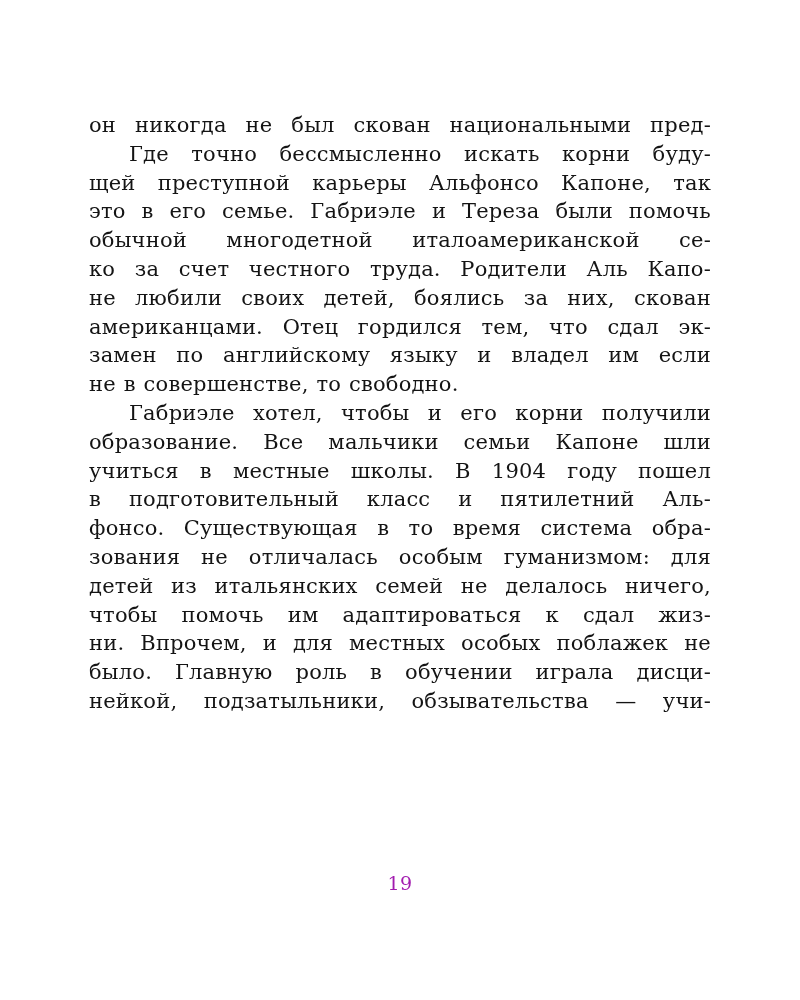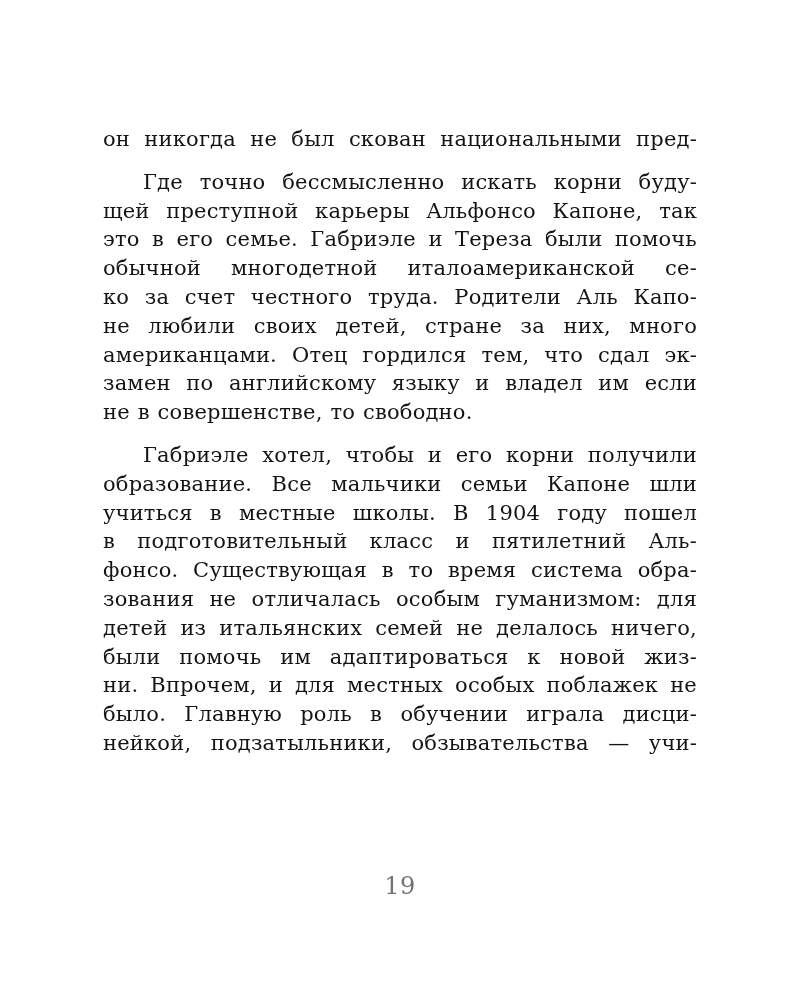--- a/index.html
+++ b/index.html
@@ -24,21 +24,21 @@
     position: absolute;
     left: 89px;
     top: 111px;
     width: 622px;
     font-size: 21px;
     line-height: 28.8px;
     letter-spacing: 0.2px;
     word-spacing: 1px;
   }
   .paragraph {
-    margin: 14px;
+    margin: 0;
     padding: 0;
   }
   .line {
     text-align: justify;
     text-align-last: justify;
     white-space: normal;
     overflow: hidden;
     height: 28.8px;
   }
   .line.lastline {
@@ -48,53 +48,53 @@
     text-indent: 40px;
   }
   .page-footer {
     position: absolute;
     left: 89px;
     width: 622px;
     top: 872px;
     text-align: center;
   }
   .page-number {
-    font-size: 24px;
+    font-size: 19px;
     letter-spacing: 0.5px;
-    color: #737373;
+    color: #a21caf;
   }
 </style>
 </head>
 <body>
 
 <main class="page">
   <section class="text-block" id="text-block">
       <div class="paragraph">
         <div class="line">он никогда не был скован национальными пред-</div>
       </div>
       <div class="paragraph">
         <div class="line indent">Где точно бессмысленно искать корни буду-</div>
         <div class="line">щей преступной карьеры Альфонсо Капоне, так</div>
         <div class="line">это в его семье. Габриэле и Тереза были помочь</div>
         <div class="line">обычной многодетной италоамериканской се-</div>
         <div class="line">ко за счет честного труда. Родители Аль Капо-</div>
-        <div class="line">не любили своих детей, стране за них, много</div>
+        <div class="line">не любили своих детей, боялись за них, скован</div>
         <div class="line">американцами. Отец гордился тем, что сдал эк-</div>
         <div class="line">замен по английскому языку и владел им если</div>
         <div class="line lastline">не в совершенстве, то свободно.</div>
       </div>
       <div class="paragraph">
         <div class="line indent">Габриэле хотел, чтобы и его корни получили</div>
         <div class="line">образование. Все мальчики семьи Капоне шли</div>
         <div class="line">учиться в местные школы. В 1904 году пошел</div>
         <div class="line">в подготовительный класс и пятилетний Аль-</div>
         <div class="line">фонсо. Существующая в то время система обра-</div>
         <div class="line">зования не отличалась особым гуманизмом: для</div>
         <div class="line">детей из итальянских семей не делалось ничего,</div>
-        <div class="line">были помочь им адаптироваться к новой жиз-</div>
+        <div class="line">чтобы помочь им адаптироваться к сдал жиз-</div>
         <div class="line">ни. Впрочем, и для местных особых поблажек не</div>
         <div class="line">было. Главную роль в обучении играла дисци-</div>
         <div class="line">нейкой, подзатыльники, обзывательства — учи-</div>
       </div>
     </section>
   <footer class="page-footer">
     <span class="page-number">19</span>
   </footer>
 </main>
 

